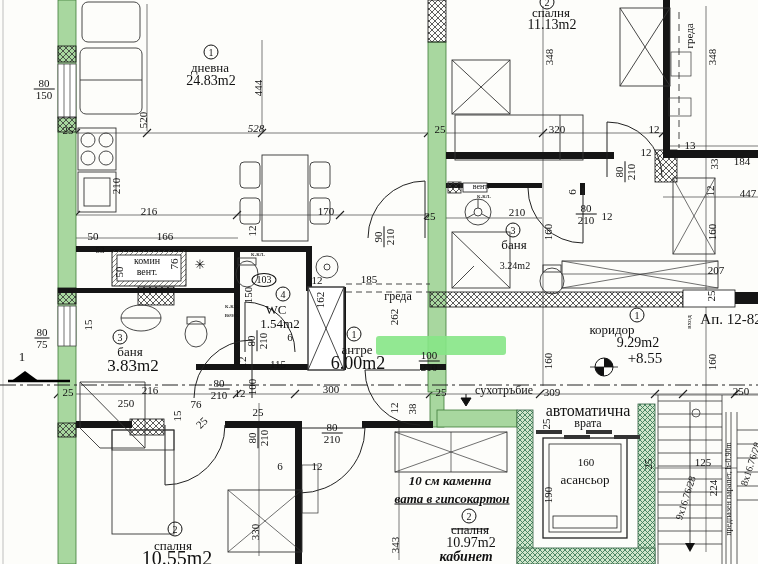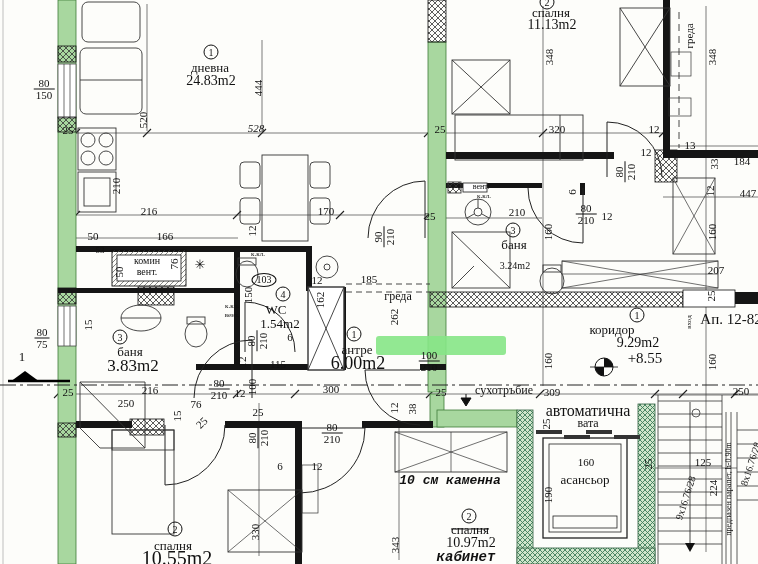--- a/index.html
+++ b/index.html
@@ -7,21 +7,21 @@
         font-family:"Liberation Serif",serif;overflow:hidden}
   #drawing{position:absolute;left:0;top:0}
   #labels{position:absolute;left:0;top:0;width:758px;height:564px}
   .lbl{position:absolute;white-space:nowrap;color:#111;font-size:11px;line-height:1}
   .circ{border:1.3px solid #111;border-radius:50%;width:13px;height:13px;
         display:flex;align-items:center;justify-content:center;font-size:10px}
   .ell{border:1px solid #111;border-radius:50%;padding:1px 4px}
   .frac{text-align:center}
   .frac span{display:block;padding:0 2px}
   .frac span:first-child{border-bottom:1px solid #111}
-  .hand{font-style:italic;font-weight:bold;font-family:Liberation Mono, monospace}
+  .hand{font-style:italic;font-weight:bold;font-family:Liberation Serif, serif}
   .u{text-decoration:underline}
   .struck{text-decoration:line-through}
   .hl{background:#86e686;padding:1px 5px;font-weight:bold}
 </style>
 </head>
 <body>
 
 <div id="plan">
 <svg id="drawing" width="758" height="564" viewBox="0 0 758 564">
   <defs>
@@ -274,25 +274,26 @@
       <div class="lbl" style="left: 258px; top: 254px; font-size: 7px; transform: translate(-50%, -50%);">к.кл.</div>
       <div class="lbl ell" style="left: 264px; top: 280px; font-size: 10px; transform: translate(-50%, -50%);">103</div>
       <div class="lbl" style="left: 481px; top: 187px; font-size: 8px; transform: translate(-50%, -50%);">вент.</div>
       <div class="lbl" style="left: 484px; top: 196px; font-size: 7px; transform: translate(-50%, -50%);">к.кл.</div>
       <div class="lbl" style="left: 232px; top: 306px; font-size: 7px; transform: translate(-50%, -50%);">к.кл.</div>
       <div class="lbl" style="left: 232px; top: 315px; font-size: 7px; transform: translate(-50%, -50%);">вент.</div>
       <div class="lbl" style="left: 689px; top: 36px; font-size: 11px; transform: translate(-50%, -50%) rotate(-90deg);">греда</div>
       <div class="lbl" style="left: 398px; top: 296px; font-size: 12px; transform: translate(-50%, -50%);">греда</div>
       <div class="lbl" style="left: 504px; top: 390px; font-size: 12px; transform: translate(-50%, -50%);">сухотръбие</div>
       <div class="lbl" style="left: 588px; top: 411px; font-size: 16px; transform: translate(-50%, -50%);">автоматична</div>
-      <div class="lbl" style="left: 588px; top: 423px; font-size: 12px; transform: translate(-50%, -50%);">вата</div>
+      <div class="lbl" style="left: 588px; top: 423px; font-size: 12px; transform: translate(-50%, -50%);">врата</div>
       <div class="lbl" style="left: 686px; top: 498px; font-size: 10px; transform: translate(-50%, -50%) rotate(-72deg);">9x16.76/28</div>
       <div class="lbl" style="left: 751px; top: 464px; font-size: 10px; transform: translate(-50%, -50%) rotate(-72deg);">8x16.76/28</div>
       <div class="lbl" style="left: 729px; top: 489px; font-size: 8px; transform: translate(-50%, -50%) rotate(-90deg);">предпазен парапет, h-0.90m</div>
       <div class="lbl hand" style="left: 450px; top: 480px; font-size: 13px; transform: translate(-50%, -50%);">10 см каменна</div>
+      <div class="lbl hand u" style="left: 452px; top: 498px; font-size: 13px; transform: translate(-50%, -50%);">вата в гипсокартон</div>
       <div class="lbl" style="left: 689px; top: 322px; font-size: 7px; transform: translate(-50%, -50%) rotate(-90deg);">вход</div>
       <div class="lbl" style="left: 22px; top: 356px; font-size: 13px; transform: translate(-50%, -50%);">1</div>
       <div class="lbl" style="left: 200px; top: 264px; font-size: 13px; transform: translate(-50%, -50%);">✳</div>
       <div class="lbl frac" style="left: 44px; top: 89px; transform: translate(-50%, -50%);">
         <span>80</span>
         <span>150</span>
       </div>
       <div class="lbl" style="left: 68px; top: 130px; transform: translate(-50%, -50%);">25</div>
       <div class="lbl" style="left: 143px; top: 120px; transform: translate(-50%, -50%) rotate(-90deg);">520</div>
       <div class="lbl" style="left: 116px; top: 186px; transform: translate(-50%, -50%) rotate(-90deg);">210</div>

